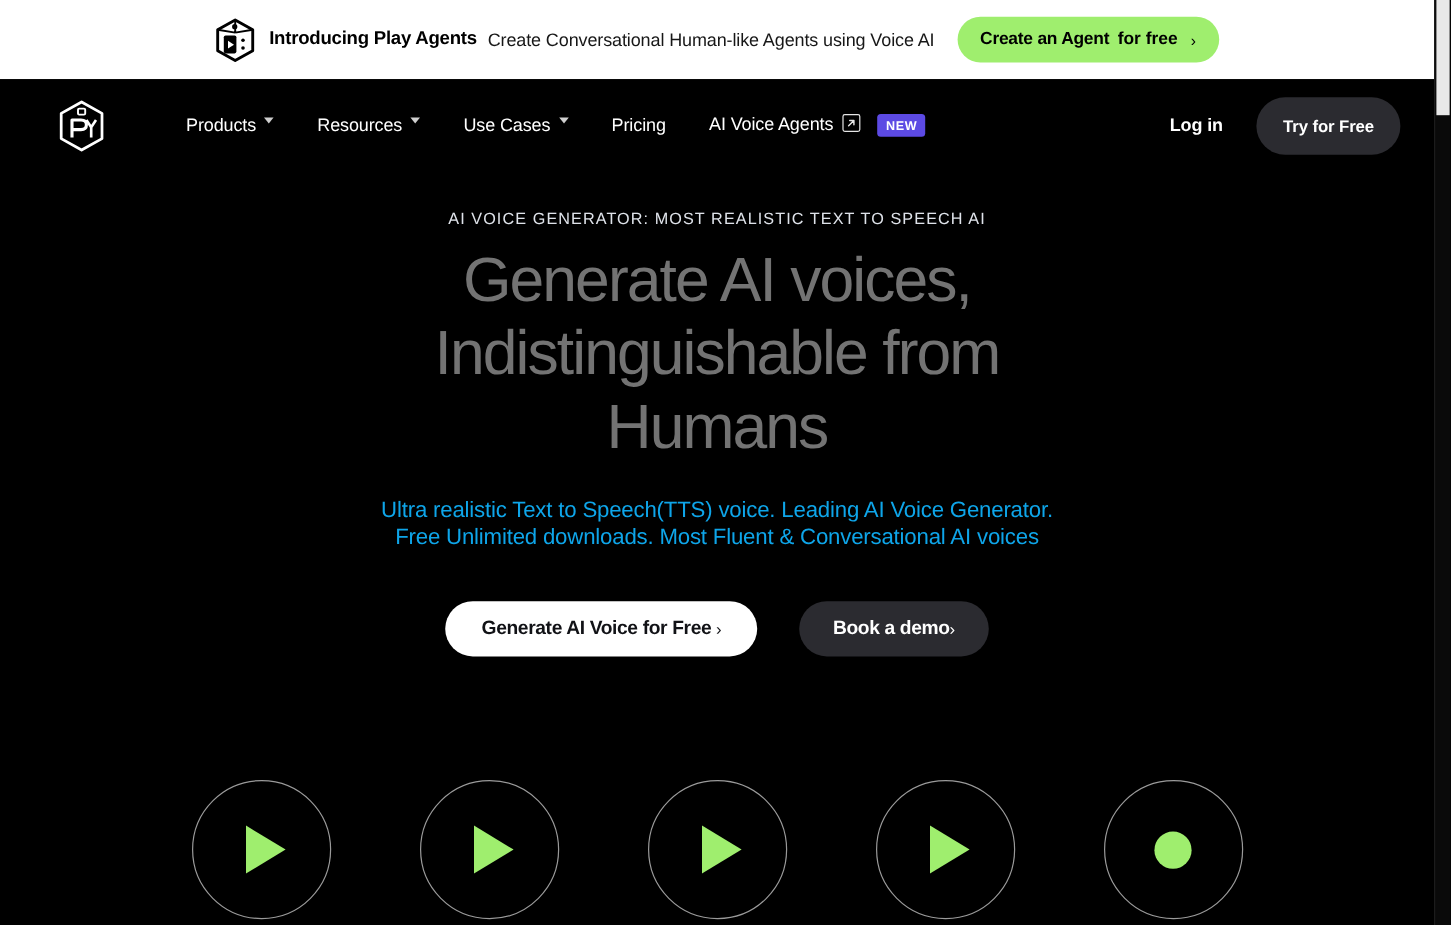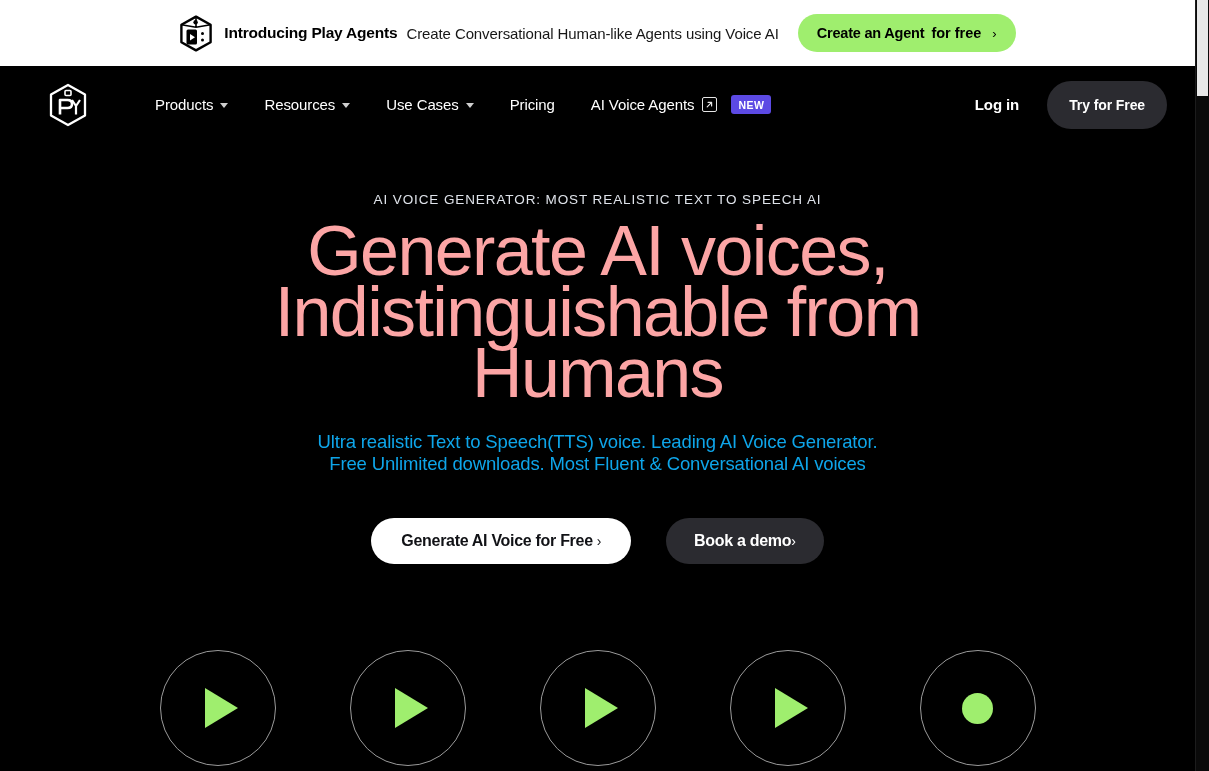--- a/index.html
+++ b/index.html
@@ -58,21 +58,21 @@
     display:flex; align-items:center;
     padding:0 28px 0 48px;
     background:#000;
   }
   .nav-logo { width:40px; height:44px; flex:none; display:block; }
   .nav-links {
     display:flex; align-items:center; gap:0px;
     margin-left:49px;
   }
   .nav-link {
-    display:inline-flex; align-items:center; gap:7px;
+    display:inline-flex; align-items:flex-start; gap:7px;
     color:#ffffff; font-size:15px; font-weight:400;
     letter-spacing:-0.1px;
     padding:8px 18px; cursor:pointer; white-space:nowrap;
     background:none; border:none;
     font-family:"Liberation Sans", sans-serif;
   }
   .caret {
     width:0; height:0;
     border-left:4.5px solid transparent;
     border-right:4.5px solid transparent;
@@ -104,28 +104,28 @@
     cursor:pointer; white-space:nowrap;
     font-family:"Liberation Sans", sans-serif;
   }
 
   
   .hero {
     position:absolute; top:143px; left:0; width:1195px;
     display:flex; flex-direction:column; align-items:center;
   }
   .eyebrow {
-    margin-top:49px;
+    margin-top:32px;
     color:#dfe3ea; font-size:13.5px; letter-spacing:0.9px;
     font-weight:400; text-transform:uppercase;
   }
   .headline {
     margin-top:14px;
-    color:#fca5a5;
-    font-size:70px; line-height:61px;
+    color:#737373;
+    font-size:52px; line-height:61px;
     font-weight:400; letter-spacing:-1.6px;
     text-align:center; max-width:1000px;
   }
   .subhead {
     margin-top:27px;
     color:#0ea5e9; font-size:18.5px; line-height:22px;
     font-weight:400; letter-spacing:-0.15px; text-align:center;
   }
   .cta-row {
     margin-top:43px; display:flex; align-items:center; gap:35px;

